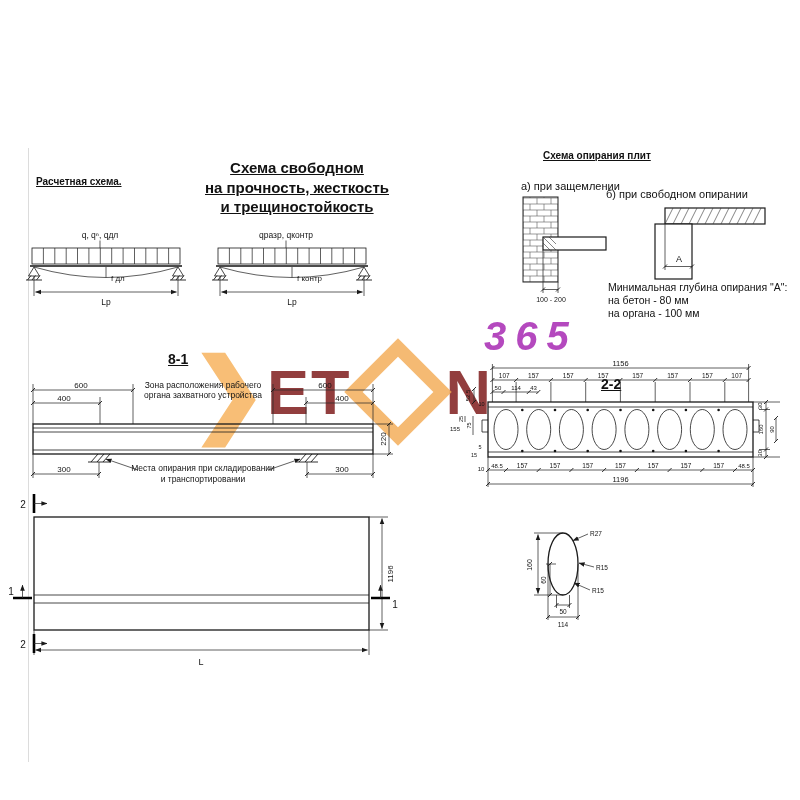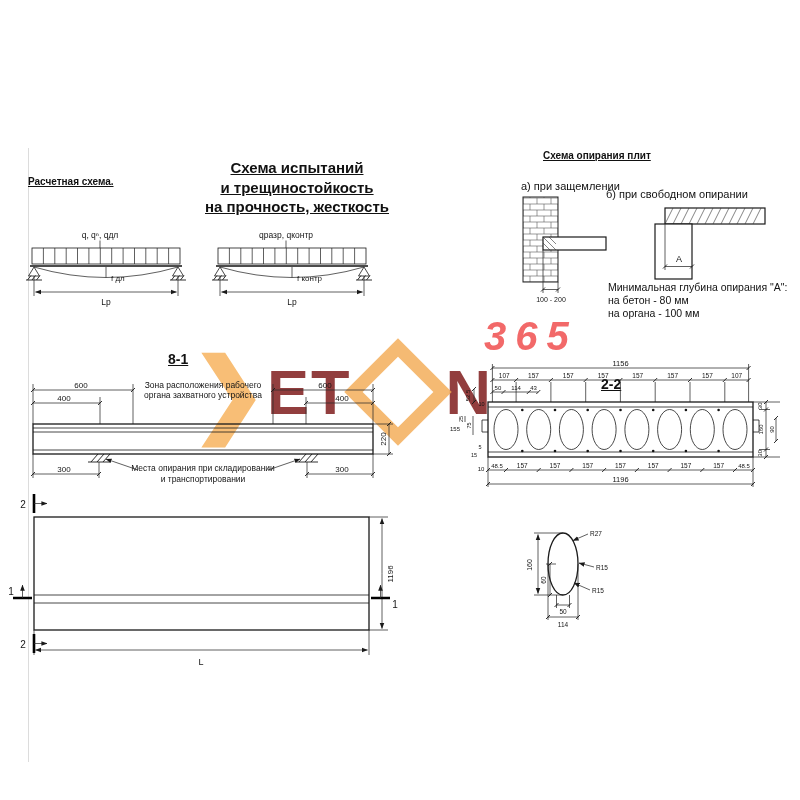--- a/index.html
+++ b/index.html
@@ -16,21 +16,21 @@
   svg text{font-family:"Liberation Sans",sans-serif;fill:#151515;}
   .ol{stroke:#1a1a1a;stroke-width:1.3;fill:none;}
   .ol2{stroke:#1a1a1a;stroke-width:0.8;fill:none;}
   .dl{stroke:#2b2b2b;stroke-width:0.75;fill:none;}
   .tk{stroke:#1a1a1a;stroke-width:0.9;fill:none;}
   .th{stroke:#000;stroke-width:2.6;fill:none;}
   .hatch{stroke:#333;stroke-width:0.6;fill:none;}
   
   .wm{position:absolute;left:186px;top:316px;width:440px;height:160px;pointer-events:none;}
   .wm-365{position:absolute;left:298px;top:-2px;font-size:40px;font-weight:bold;font-style:italic;
-          letter-spacing:9px;color:#ef4444;opacity:.8;}
+          letter-spacing:9px;color:#a21caf;opacity:.8;}
   .wm-row{position:absolute;left:4px;top:30px;display:flex;align-items:center;opacity:.85;}
   .wm-chev{font-size:92px;font-weight:bold;color:#f49a28;opacity:.75;line-height:1;}
   .wm-letters{font-size:63px;font-weight:bold;color:#7f1d1d;letter-spacing:2px;line-height:1;}
   .wm-dia{width:50px;height:50px;border:13px solid #f09a32;transform:rotate(45deg);
           margin:0 10px 0 8px;opacity:.8;}
 </style>
 </head>
 <body>
 
 <div class="page">
@@ -48,26 +48,26 @@
   <div class="wm">
     <div class="wm-365">365</div>
     <div class="wm-row">
       <span class="wm-chev">❯</span>
       <span class="wm-letters">ET</span>
       <span class="wm-dia"></span>
       <span class="wm-letters">N</span>
     </div>
   </div>
 
-  <div class="abs title" style="left:28px;top:176px;">Расчетная схема.</div>
+  <div class="abs title" style="left:36px;top:176px;">Расчетная схема.</div>
 
   <div class="abs title-c" style="left:200px;top:158px;width:194px;">
-    <div>Схема испытаний</div>
+    <div>Схема свободном</div>
+    <div>на прочность, жесткость</div>
     <div>и трещиностойкость</div>
-    <div>на прочность, жесткость</div>
   </div>
 
   <div class="abs title" style="left:543px;top:150px;">Схема опирания плит</div>
   <div class="abs sub" style="left:487px;top:180px;margin-left:34px;">а) при защемлении</div>
   <div class="abs sub" style="left:606px;top:188px;">б) при свободном опирании</div>
 
   <div class="abs note" style="left:608px;top:281px;">
     <div>Минимальная глубина опирания "А":</div>
     <div>на бетон - 80 мм</div>
     <div>на органа - 100 мм</div>

